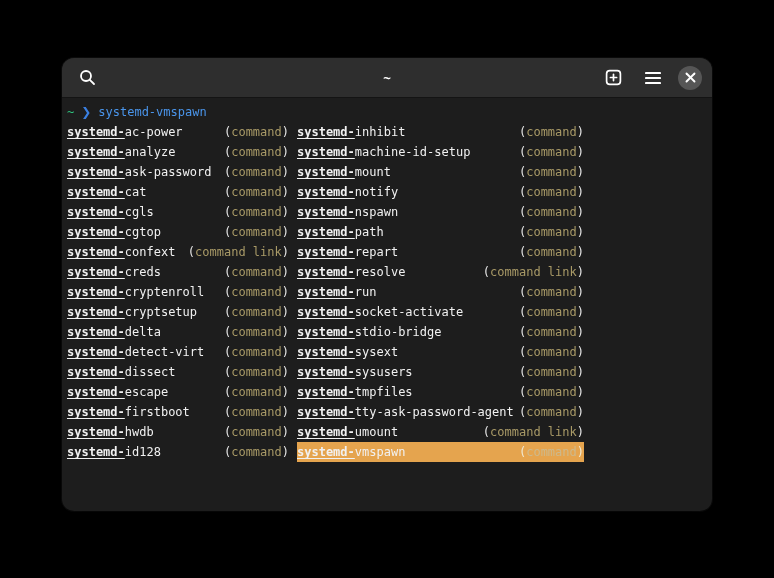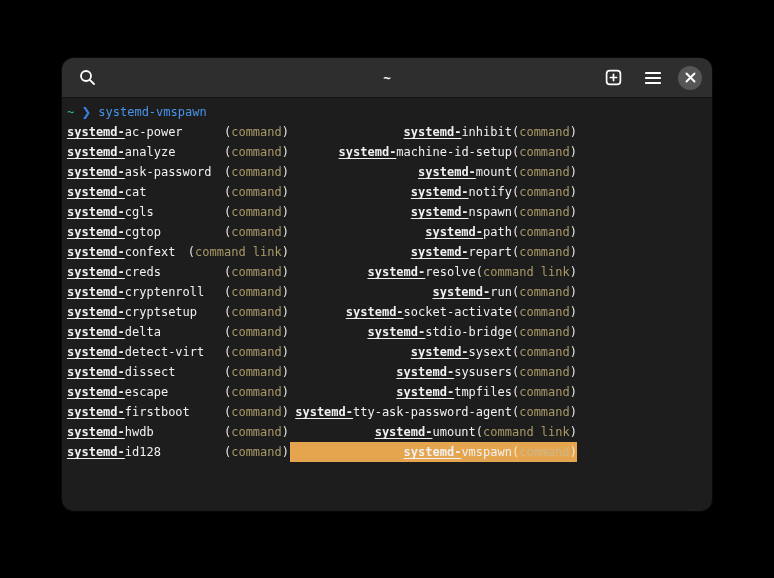--- a/index.html
+++ b/index.html
@@ -35,24 +35,24 @@
   .close-btn{width:24px;height:24px;border-radius:50%;background:var(--closebg);}
   svg{display:block;}
   .terminal{
     padding:4px 5px 0 5px;font-size:12px;line-height:20px;color:var(--text);
   }
   .line{height:20px;white-space:pre;}
   .prompt{display:flex;gap:7px;}
   .prompt .cwd{color:var(--cwd);}
   .prompt .sym{color:var(--sym);font-family:"DejaVu Sans","DejaVu Sans Mono",monospace;}
   .prompt .cmd{color:var(--cmd);}
-  .row{display:flex;gap:1px;}
+  .row{display:flex;gap:8px;}
   .cell{display:flex;justify-content:space-between;height:20px;align-items:center;}
   .cell.left{width:222px;}
-  .cell.right{width:287px;justify-content:flex-end;}
+  .cell.right{width:287px;}
   .name .pre{font-weight:bold;text-decoration:underline;text-underline-offset:2px;}
   .desc .word{color:var(--desc);}
   .desc .paren{color:var(--paren);}
   .cell.selected{background:var(--hl);}
   .cell.selected .desc .word{color:var(--hl-word);}
   .cell.selected .desc .paren{color:var(--hl-paren);}
 </style>
 </head>
 <body>
 

